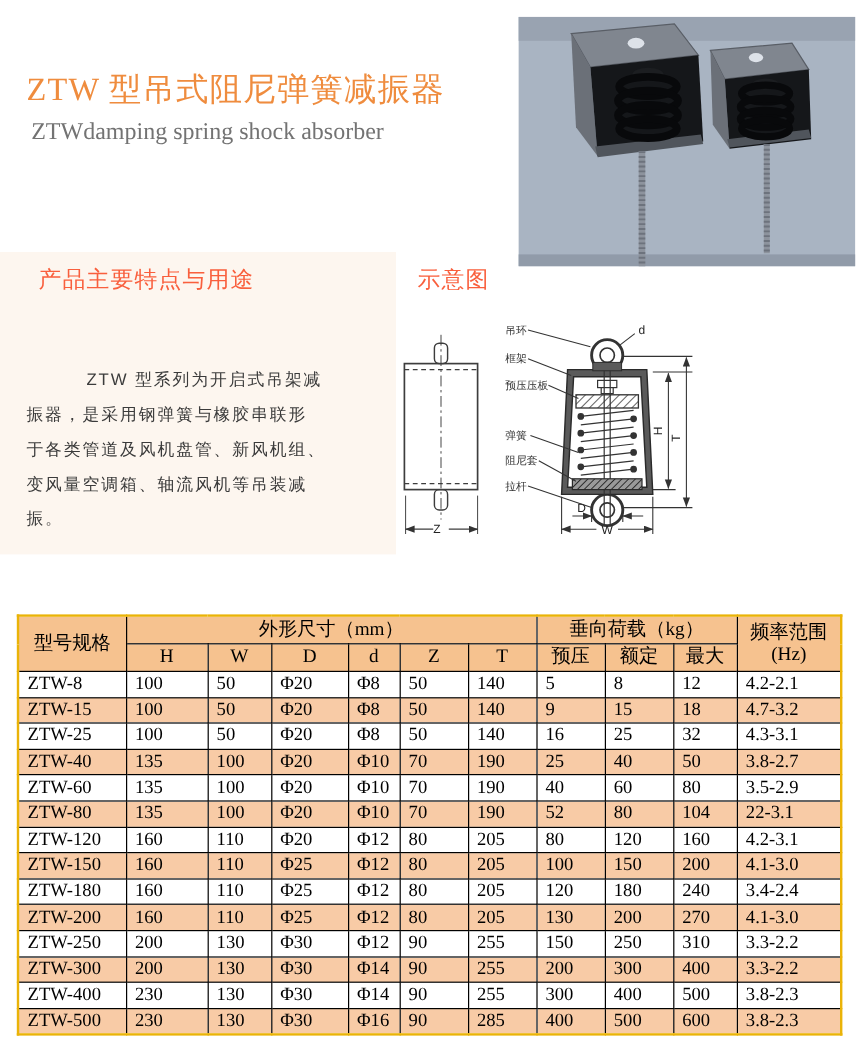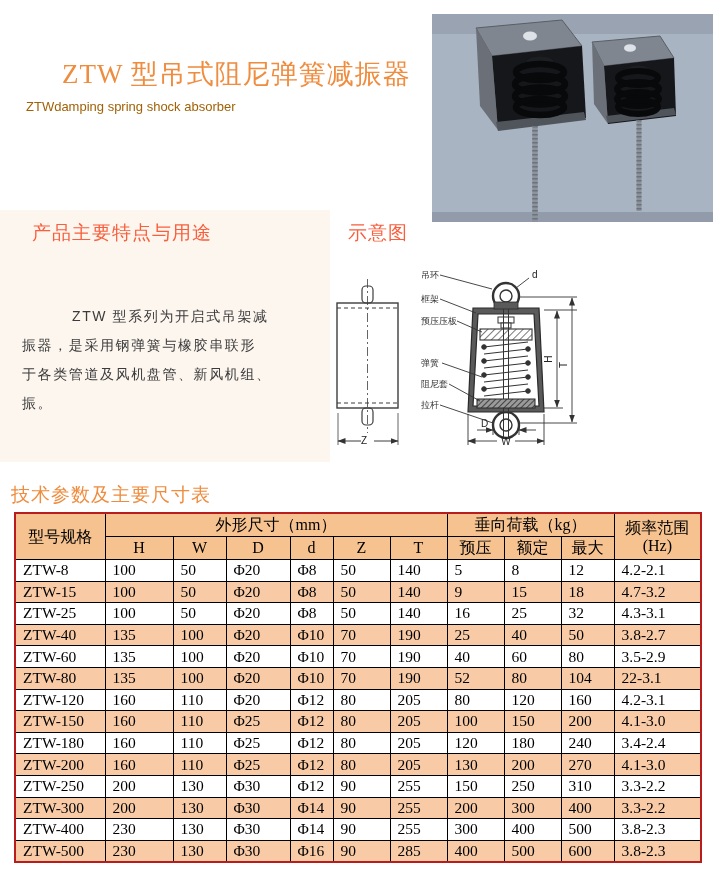--- a/index.html
+++ b/index.html
@@ -1,37 +1,37 @@
 <!DOCTYPE html>
 <html><head>
 <meta charset="utf-8">
 <style>
   html,body{margin:0;padding:0;background:#fff;}
   .page{position:relative;width:713px;height:875px;background:#ffffff;overflow:hidden;
         font-family:"Liberation Sans","DejaVu Sans",sans-serif;}
   .features-bg{position:absolute;left:0;top:210px;width:330px;height:252px;background:#fdf6ef;}
   .title{position:absolute;left:22px;top:56px;font-family:"Liberation Serif","DejaVu Serif",serif;
-         font-size:27px;color:#EF8C3E;letter-spacing:1px;white-space:nowrap;margin-left:40px;}
-  .subtitle{position:absolute;left:26px;top:99px;font-family:Liberation Sans, sans-serif;
-         font-size:13px;color:#a16207;}
+         font-size:27px;color:#EF8C3E;letter-spacing:1px;white-space:nowrap;}
+  .subtitle{position:absolute;left:26px;top:99px;font-family:Liberation Serif, serif;
+         font-size:20px;color:#737373;}
   .photo{position:absolute;left:432px;top:14px;width:281px;height:208px;}
   .sec-head{position:absolute;font-size:19px;font-weight:normal;color:#F95F3D;letter-spacing:1px;white-space:nowrap;}
   .feat-head{left:32px;top:220px;}
   .diag-head{left:348px;top:220px;}
   .para{position:absolute;left:22px;top:254px;width:302px;color:#3b3b3b;font-size:14px;
         letter-spacing:1.6px;margin-top:48px;}
   .para div{height:29px;line-height:29px;white-space:nowrap;}
   .para div.indent{text-indent:50px;}
   .diagram{position:absolute;left:330px;top:253px;}
   .tbl-head{position:absolute;left:11px;top:482px;font-family:"Liberation Serif","DejaVu Serif",serif;
          font-size:19px;color:#EF8C3E;letter-spacing:1px;}
   table.spec{position:absolute;left:14px;top:512px;width:686px;border-collapse:collapse;
          font-family:"Liberation Serif","DejaVu Serif",serif;color:#000;table-layout:fixed;}
   table.spec th,table.spec td{border:1px solid #000;overflow:hidden;white-space:nowrap;}
-  table.spec{border:2px solid #b91c1c;}
+  table.spec{border:2px solid #eab308;}
   table.spec thead th{background:#F6C28F;font-weight:normal;font-size:16px;height:22px;
          text-align:center;padding:0;line-height:1.1;}
   table.spec tbody td{height:20.6px;font-size:15.5px;padding:0 0 0 7px;text-align:left;}
   table.spec tbody tr:nth-child(even){background:#F8CBA6;}
   svg text{font-family:"Liberation Sans","DejaVu Sans",sans-serif;}
 </style>
 </head>
 <body>
 
 <div class="page">
@@ -74,20 +74,21 @@
     </g>
   </svg>
 
   <div class="sec-head feat-head">产品主要特点与用途</div>
   <div class="sec-head diag-head">示意图</div>
 
   <div class="para">
       <div class="indent">ZTW 型系列为开启式吊架减</div>
       <div>振器，是采用钢弹簧与橡胶串联形</div>
       <div>于各类管道及风机盘管、新风机组、</div>
+      <div>变风量空调箱、轴流风机等吊装减</div>
       <div>振。</div>
     </div>
 
   <svg class="diagram" viewBox="0 0 383 215" width="383" height="215">
     <defs>
       <marker id="ar" markerWidth="9" markerHeight="8" refX="7.5" refY="3" orient="auto-start-reverse" markerUnits="userSpaceOnUse">
         <path d="M0,0L8,3L0,6Z" fill="#333"></path>
       </marker>
       <pattern id="hatch" width="5" height="5" patternTransform="rotate(45)" patternUnits="userSpaceOnUse">
         <rect width="5" height="5" fill="#fff"></rect>
@@ -185,21 +186,20 @@
       <line x1="110" y1="152" x2="163" y2="170"></line>
     </g>
     <text x="91" y="25" font-size="9" fill="#333">吊环</text>
     <text x="91" y="49" font-size="9" fill="#333">框架</text>
     <text x="91" y="71" font-size="9" fill="#333">预压压板</text>
     <text x="91" y="113" font-size="9" fill="#333">弹簧</text>
     <text x="91" y="134" font-size="9" fill="#333">阻尼套</text>
     <text x="91" y="155" font-size="9" fill="#333">拉杆</text>
   </svg>
 
-  <div class="tbl-head">技术参数及主要尺寸表</div>
 
   <table class="spec">
     <colgroup>
       <col style="width:90px">
         <col style="width:68px">
         <col style="width:53px">
         <col style="width:64px">
       <col style="width:43px">
         <col style="width:57px">
         <col style="width:57px">

